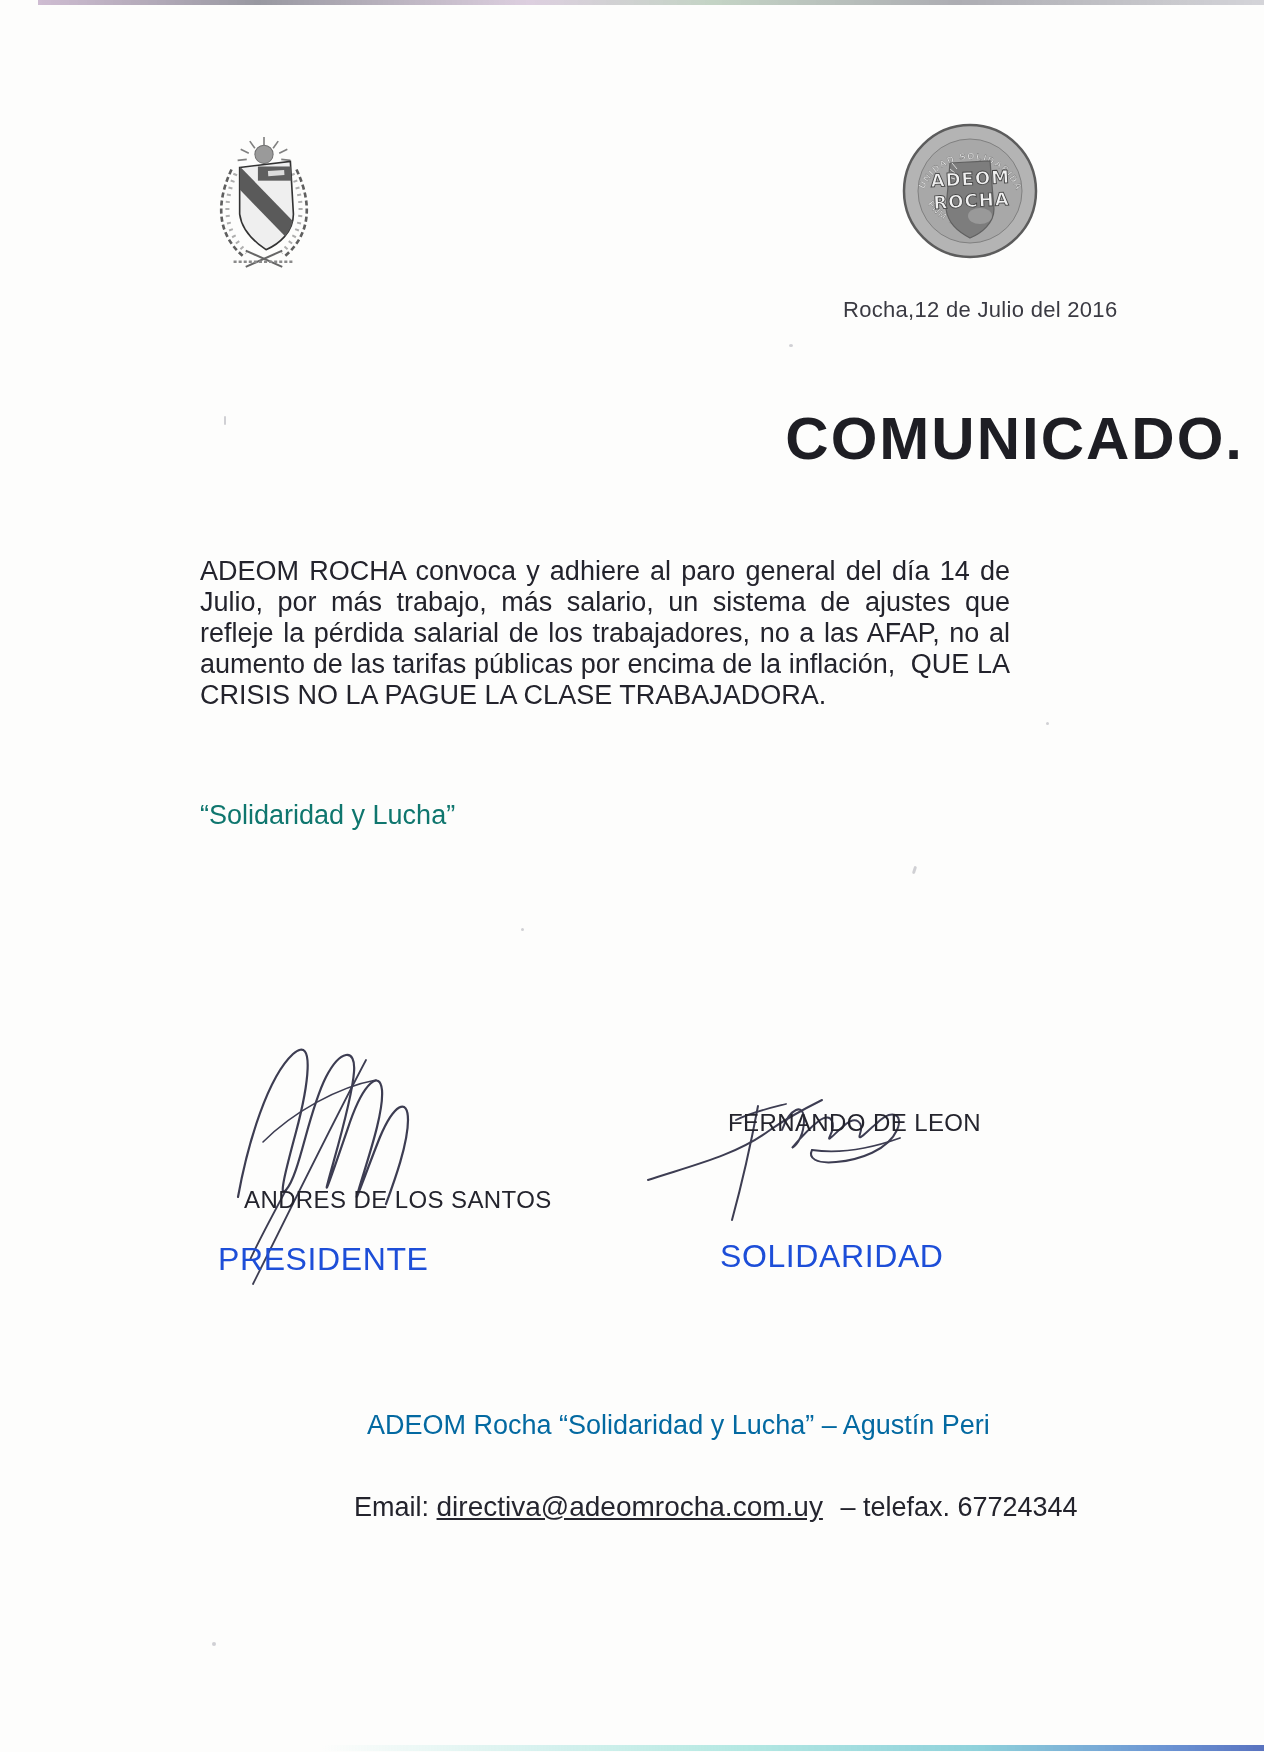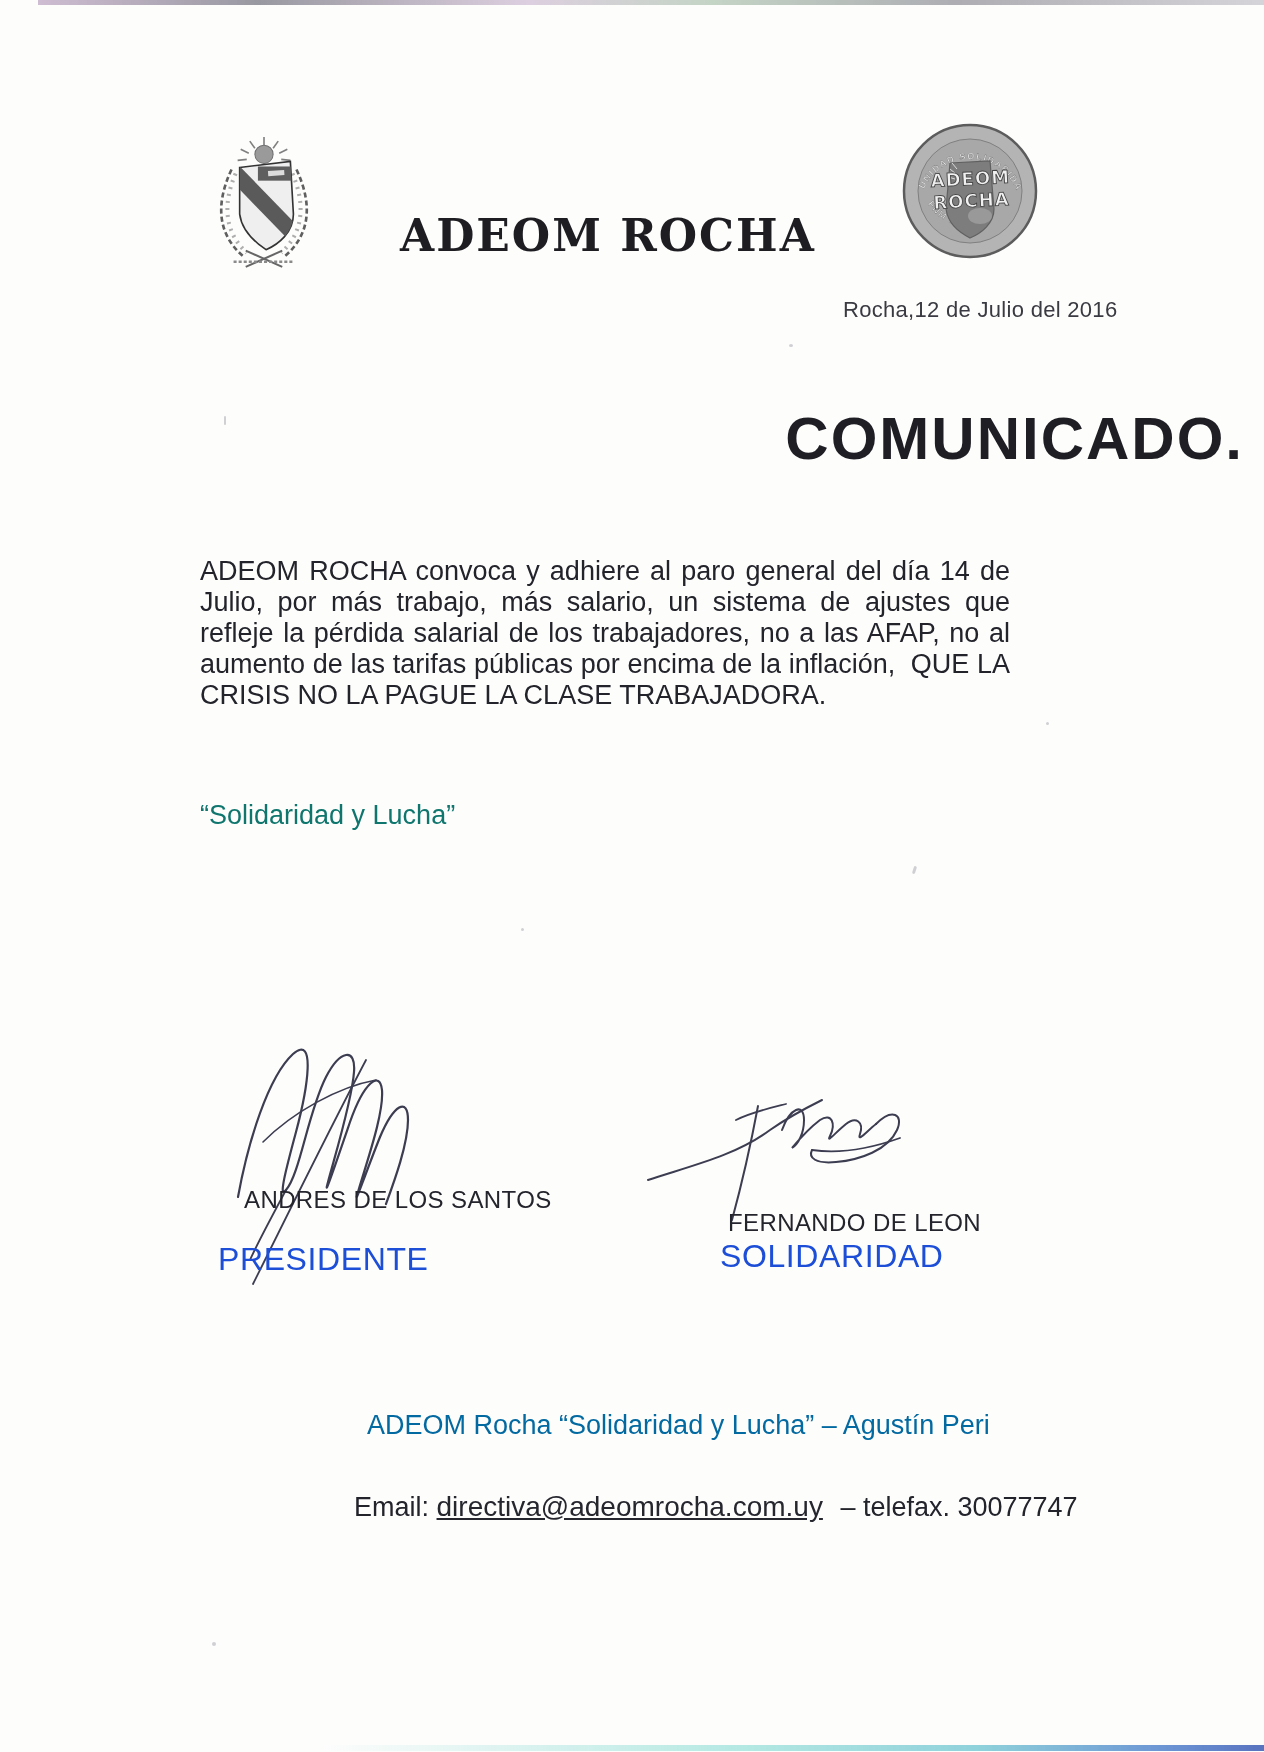--- a/index.html
+++ b/index.html
@@ -66,21 +66,20 @@
     <g clip-path="url(#shieldClip)">
       <line x1="20" y1="38" x2="82" y2="102" stroke="#5a5a5a" stroke-width="16"></line>
       <rect x="44" y="33" width="36" height="14" fill="#5f5f5f"></rect>
       <rect x="54" y="37" width="16" height="5" fill="#dcdcdc" transform="rotate(-4 62 39)"></rect>
     </g>
     <line x1="32" y1="116" x2="68" y2="132" stroke="#666" stroke-width="2"></line>
     <line x1="68" y1="116" x2="32" y2="132" stroke="#666" stroke-width="2"></line>
     <line x1="20" y1="127" x2="80" y2="127" stroke="#8a8a8a" stroke-width="2.4" stroke-dasharray="3 2"></line>
   </svg>
 
-  <div class="abs brand-title">ADEOM ROCHA</div>
 
   <svg class="abs seal" style="left:900px;top:121px" width="140" height="140" viewBox="0 0 140 140">
     <defs>
       <path id="arcTop" d="M 22,74 A 50,50 0 0 1 118,74"></path>
       <path id="arcBot" d="M 22,70 A 50,50 0 0 0 118,70"></path>
     </defs>
     <circle cx="70" cy="70" r="66" fill="#b2b2b2" stroke="#565656" stroke-width="2.5"></circle>
     <circle cx="70" cy="70" r="52" fill="#a5a5a5" stroke="#7b7b7b" stroke-width="1"></circle>
     <text font-size="9" font-weight="bold" letter-spacing="1.5" fill="#e4e4e4" stroke="#5e5e5e" stroke-width=".3">
       <textPath href="#arcTop" startOffset="6">UNIDAD SOLIDARIDAD</textPath>
@@ -121,29 +120,29 @@
     <path stroke-width="2" d="M 118,38 C 112,70 104,108 92,152"></path>
     <path stroke-width="1.8" d="M 96,52 C 112,44 130,40 146,36"></path>
     <path stroke-width="2" d="M 142,62 C 150,40 164,34 164,52 C 164,66 158,76 152,80 C 162,68 172,58 180,52 C 192,44 196,56 190,68 C 186,76 196,64 206,56 C 216,48 224,54 220,66 C 217,75 226,64 236,56"></path>
     <path stroke-width="2" d="M 236,56 C 252,40 264,46 257,62 C 248,82 220,92 196,94 C 176,96 168,90 172,82"></path>
     <path stroke-width="1.8" d="M 172,82 C 200,86 232,80 260,70"></path>
   </svg>
 
   <div class="abs sig-name" style="left:218px;top:1186px">ANDRES DE LOS SANTOS</div>
   <div class="abs sig-role" style="left:218px;top:1241px">PRESIDENTE</div>
 
-  <div class="abs sig-name" style="left:702px;top:1209px">FERNANDO DE LEON</div>
+  <div class="abs sig-name" style="left:702px;top:1109px">FERNANDO DE LEON</div>
   <div class="abs sig-role" style="left:720px;top:1238px">SOLIDARIDAD</div>
 
   <div class="abs footer-1">ADEOM Rocha “Solidaridad y Lucha” – Agustín Peri</div>
 
   <div class="abs footer-2">
     <span>Email:</span>
     <span class="email-link">directiva@adeomrocha.com.uy</span>
-    <span style="margin-left:10px">– telefax. 30077747</span>
+    <span style="margin-left:10px">– telefax. 67724344</span>
   </div>
 
   <div class="abs speck" style="left:789px;top:344px;width:4px;height:3px"></div>
   <div class="abs speck" style="left:913px;top:866px;width:3px;height:8px;border-radius:2px;transform:rotate(18deg)"></div>
   <div class="abs speck" style="left:224px;top:416px;width:2px;height:9px;border-radius:1px"></div>
   <div class="abs speck" style="left:521px;top:928px;width:3px;height:3px"></div>
   <div class="abs speck" style="left:1046px;top:722px;width:3px;height:3px"></div>
   <div class="abs speck" style="left:212px;top:1642px;width:4px;height:4px"></div>
 
   <div class="abs scanline-bottom"></div>

